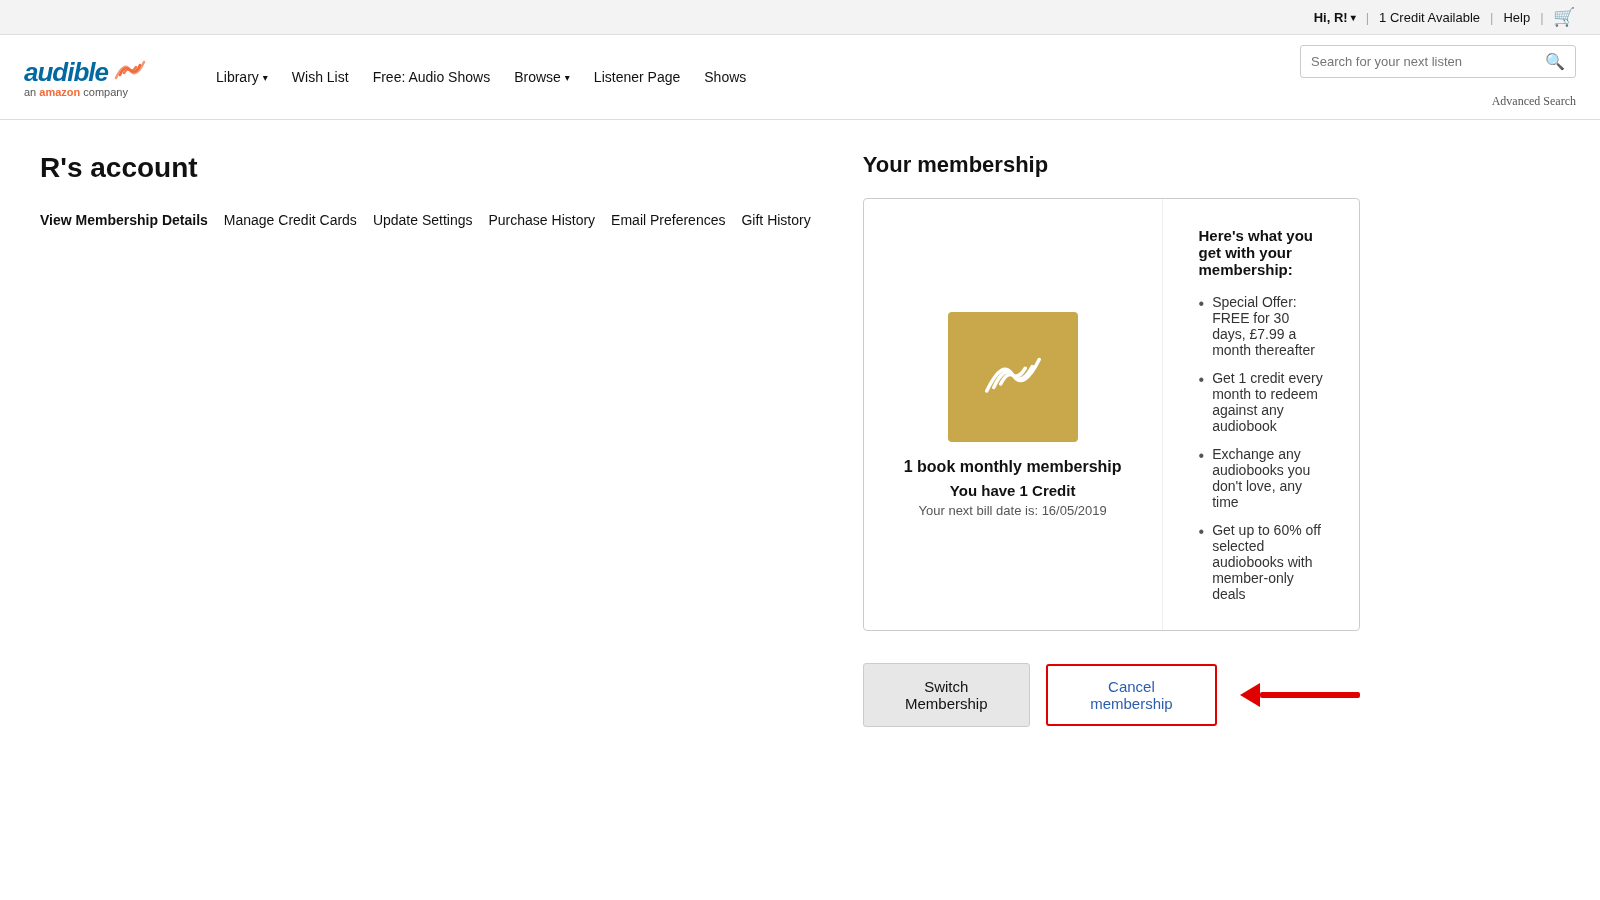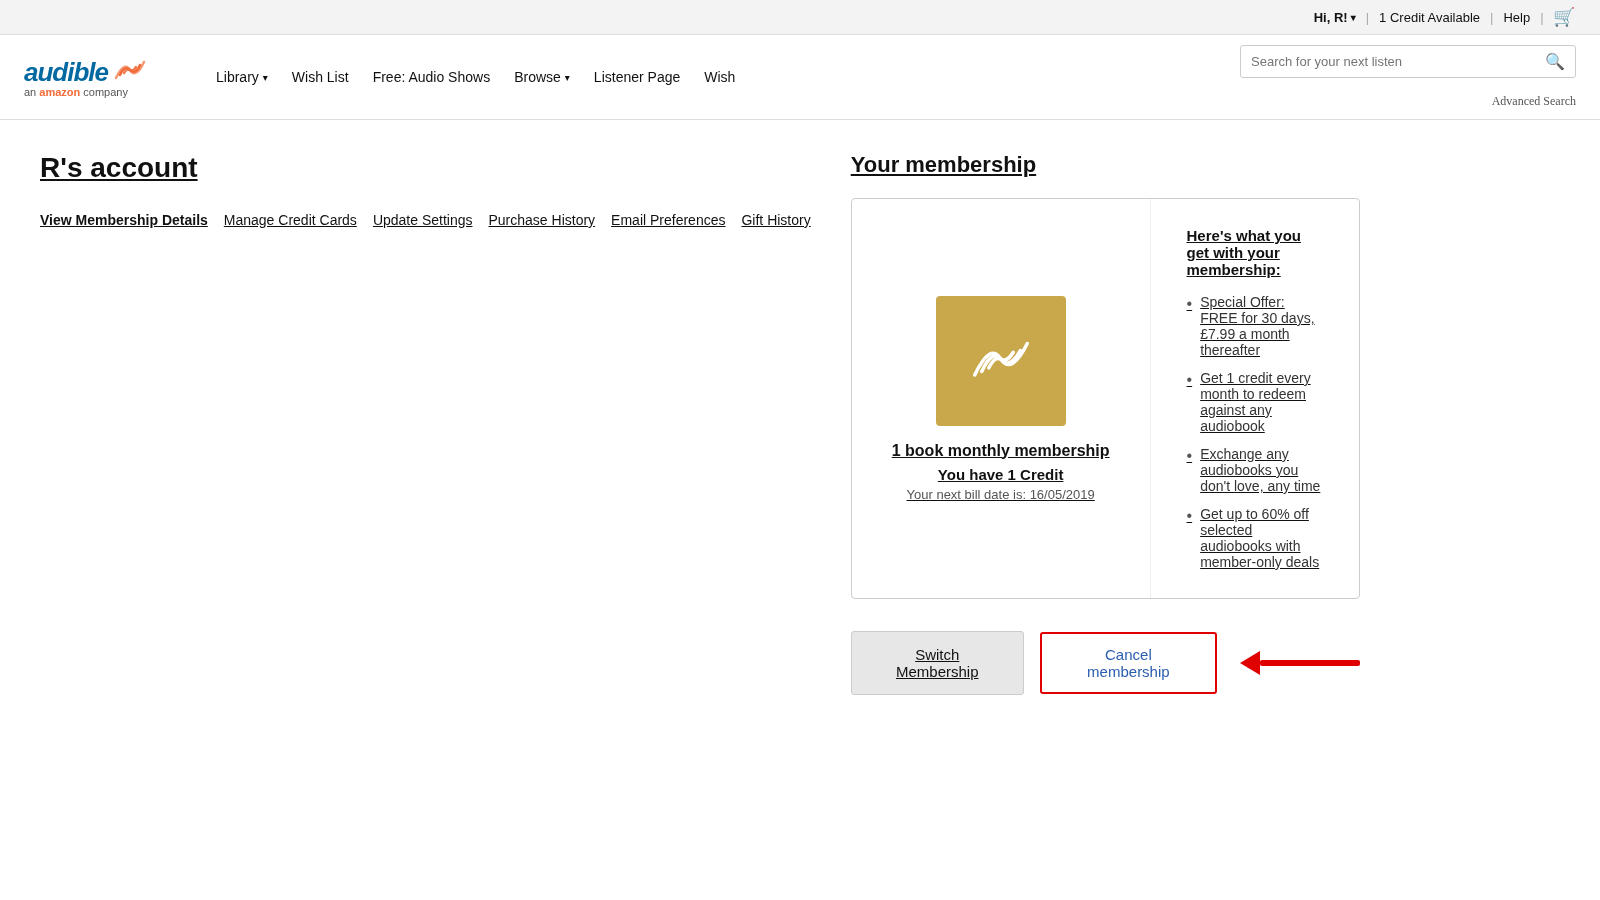--- a/index.html
+++ b/index.html
@@ -38,29 +38,29 @@
     .nav { display: flex; align-items: flex-start; gap: 24px; flex: 1; }
     .nav-item { font-size: 14px; color: #111; cursor: pointer; white-space: nowrap; display: flex; align-items: center; gap: 4px; text-decoration: none; }
 
     .search-area { display: flex; flex-direction: column; align-items: flex-end; }
     .search-box {
       display: flex;
       align-items: center;
       border: 1px solid #ccc;
       border-radius: 3px;
       padding: 6px 10px;
-      width: 336px;
+      width: 276px;
       background: #fff;
     }
     .search-input { border: none; outline: none; flex: 1; font-size: 13px; color: #999; }
     .search-icon { color: #555; font-size: 16px; cursor: pointer; }
     .advanced-search { font-size: 12px; color: #555; cursor: pointer; margin-top: 16px; font-family: Liberation Serif, serif; }
 
     
-    .page-body { display: flex; padding: 32px 40px; gap: 0; max-width: 1400px; text-decoration: underline; }
+    .page-body { display: flex; padding: 32px 40px; gap: 12px; max-width: 1400px; }
 
     
     .sidebar { min-width: 260px; padding-right: 40px; }
     .account-title { font-size: 28px; font-weight: bold; margin-bottom: 28px; color: #111; }
     .sidebar-nav { display: flex; flex-direction: row; gap: 16px; }
     .sidebar-link { font-size: 14px; color: #111; cursor: pointer; text-decoration: none; }
     .sidebar-link.active { font-weight: bold; }
 
     
     .main-content { flex: 1; }
@@ -200,21 +200,21 @@
       <span>Library</span>
       <span class="chevron">▾</span>
     </a>
     <a class="nav-item">Wish List</a>
     <a class="nav-item">Free: Audio Shows</a>
     <a class="nav-item">
       <span>Browse</span>
       <span class="chevron">▾</span>
     </a>
     <a class="nav-item">Listener Page</a>
-    <a class="nav-item">Wish</a>
+    <a class="nav-item">Shows</a>
   </nav>
 
   <div class="search-area">
     <div class="search-box">
       <input class="search-input" type="text" placeholder="Search for your next listen" style="">
       <span class="search-icon">🔍</span>
     </div>
     <span class="advanced-search">Advanced Search</span>
   </div>
 </div>

